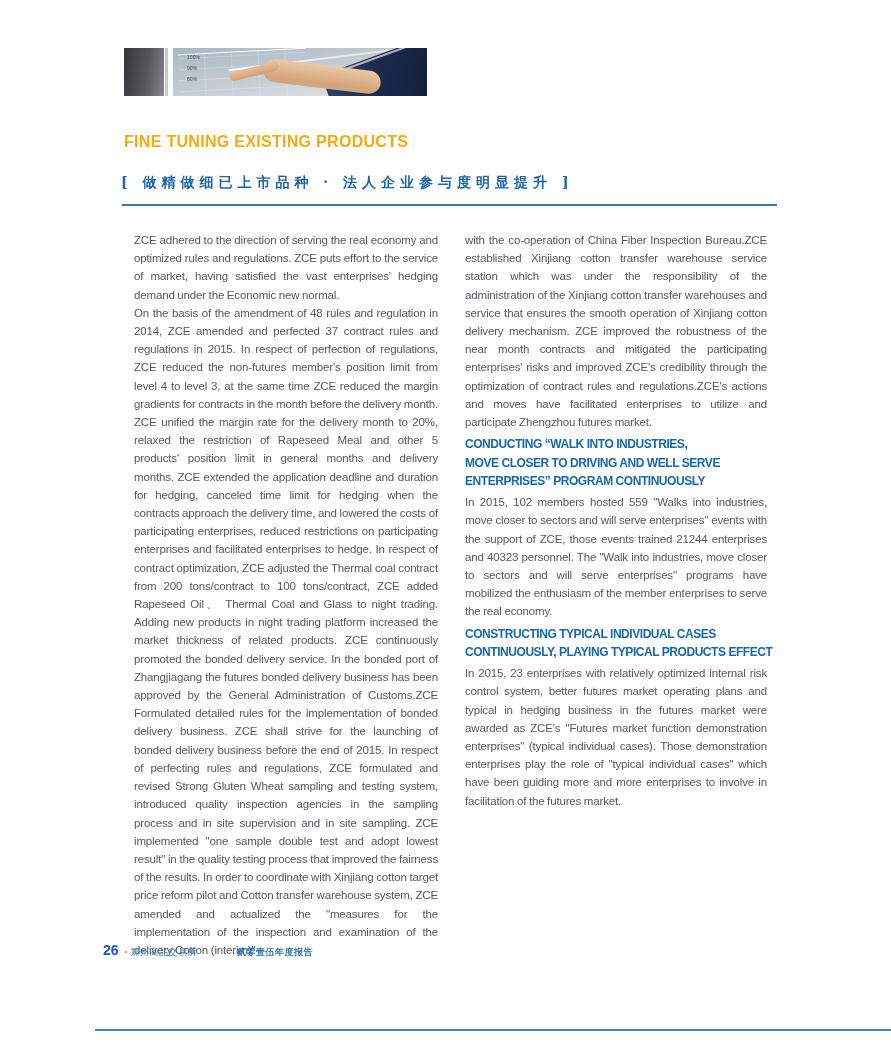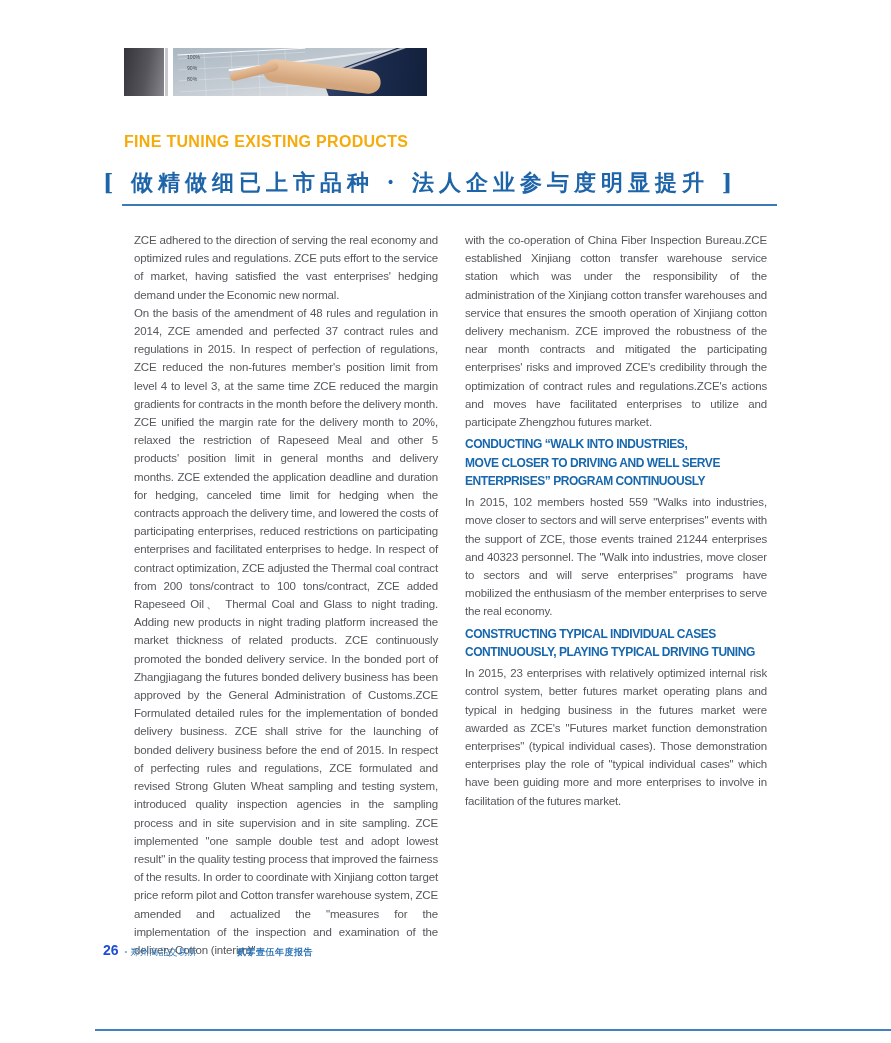--- a/index.html
+++ b/index.html
@@ -27,22 +27,22 @@
   .finger{position:absolute;right:148px;top:19px;width:50px;height:9px;border-radius:5px;
           background:linear-gradient(180deg,#e8c09a,#cf9f77);transform:rotate(-14deg);}
   .sleeve{position:absolute;right:-16px;top:6px;width:115px;height:60px;border-radius:8px;
           background:linear-gradient(115deg,#31436a 0%,#1a2a4b 45%,#0f1c36 100%);transform:rotate(-20deg);}
   .sleeve-hi{position:absolute;right:8px;top:10px;width:92px;height:2px;background:rgba(255,255,255,.65);
              transform:rotate(-20deg);}
 
   
   .title-en{position:absolute;left:124px;top:134px;color:#f6ab0c;font-weight:bold;
             font-size:16px;line-height:16.5px;letter-spacing:.3px;white-space:nowrap;}
-  .title-cn{position:absolute;left:103px;top:168px;color:#1d64a8;font-weight:bold;
-            font-family:"DejaVu Serif",serif;font-size:22px;line-height:28px;letter-spacing:5px;white-space:nowrap;}
+  .title-cn{position:absolute;left:121px;top:168px;color:#1d64a8;font-weight:bold;
+            font-family:"DejaVu Serif",serif;font-size:14px;line-height:28px;letter-spacing:5px;white-space:nowrap;}
   .rule{position:absolute;left:122px;top:204px;width:655px;height:2px;background:#3d7ab5;}
 
   
   .col{position:absolute;top:231px;color:#55575c;font-size:11.5px;line-height:18.2px;
        letter-spacing:-0.15px;word-spacing:-0.4px;}
   .col-left{left:134px;width:304px;}
   .col-right{left:465px;width:302px;}
   .col p{margin:0;text-align:justify;}
   .col .sec-h{margin:4px 0 3px 0;color:#1767ae;font-weight:bold;font-size:12px;
               line-height:18.3px;letter-spacing:-0.45px;word-spacing:0;}
@@ -93,21 +93,21 @@
   <div class="col col-right">
     <p>with the co-operation of China Fiber Inspection Bureau.ZCE established Xinjiang cotton transfer warehouse service station which was under the responsibility of the administration of the Xinjiang cotton transfer warehouses and service that ensures the smooth operation of Xinjiang cotton delivery mechanism. ZCE improved the robustness of the near month contracts and mitigated the participating enterprises' risks and improved ZCE's credibility through the optimization of contract rules and regulations.ZCE's actions and moves have facilitated enterprises to utilize and participate Zhengzhou futures market.</p>
     <div class="sec-h">
       <div>CONDUCTING “WALK INTO INDUSTRIES,</div>
       <div>MOVE CLOSER TO DRIVING AND WELL SERVE</div>
       <div>ENTERPRISES” PROGRAM CONTINUOUSLY</div>
     </div>
     <p>In 2015, 102 members hosted 559 "Walks into industries, move closer to sectors and will serve enterprises" events with the support of ZCE, those events trained 21244 enterprises and 40323 personnel. The "Walk into industries, move closer to sectors and will serve enterprises" programs have mobilized the enthusiasm of the member enterprises to serve the real economy.</p>
     <div class="sec-h">
       <div>CONSTRUCTING TYPICAL INDIVIDUAL CASES</div>
-      <div>CONTINUOUSLY, PLAYING TYPICAL DRIVING TUNING</div>
+      <div>CONTINUOUSLY, PLAYING TYPICAL PRODUCTS EFFECT</div>
     </div>
     <p>In 2015, 23 enterprises with relatively optimized internal risk control system, better futures market operating plans and typical in hedging business in the futures market were awarded as ZCE's "Futures market function demonstration enterprises" (typical individual cases). Those demonstration enterprises play the role of "typical individual cases" which have been guiding more and more enterprises to involve in facilitation of the futures market.</p>
   </div>
 
   <div class="footer">
     <span class="pageno">26</span><span class="fdot">•</span><span class="fcn">郑州商品交易所</span><span class="fcn bold">贰零壹伍年度报告</span>
   </div>
   <div class="bottom-rule"></div>
 
 </div>

